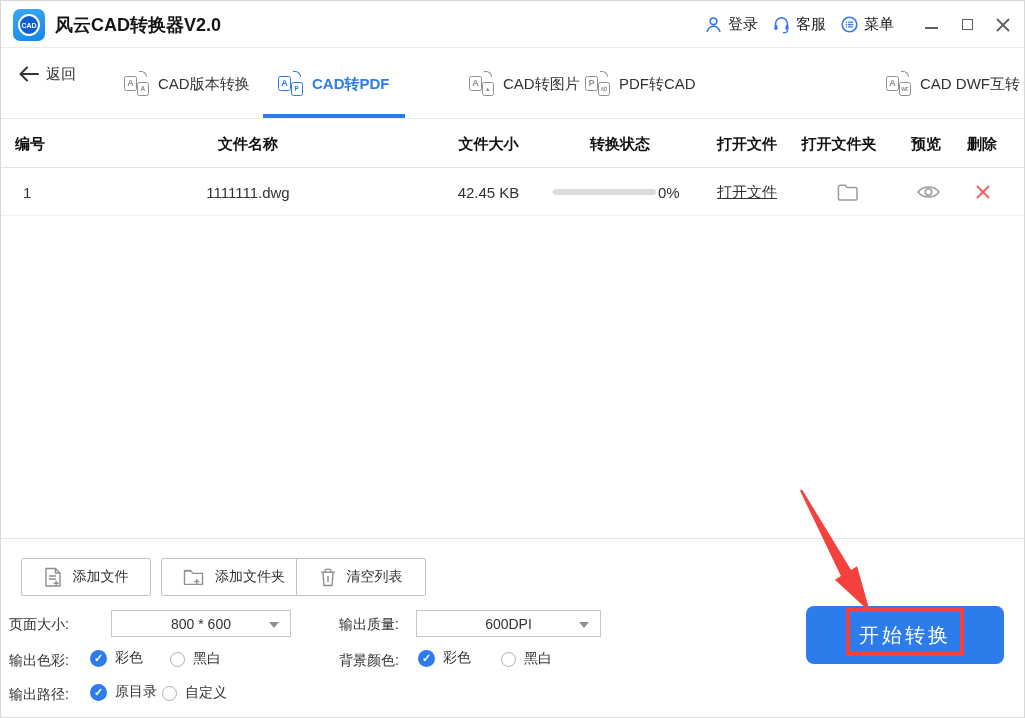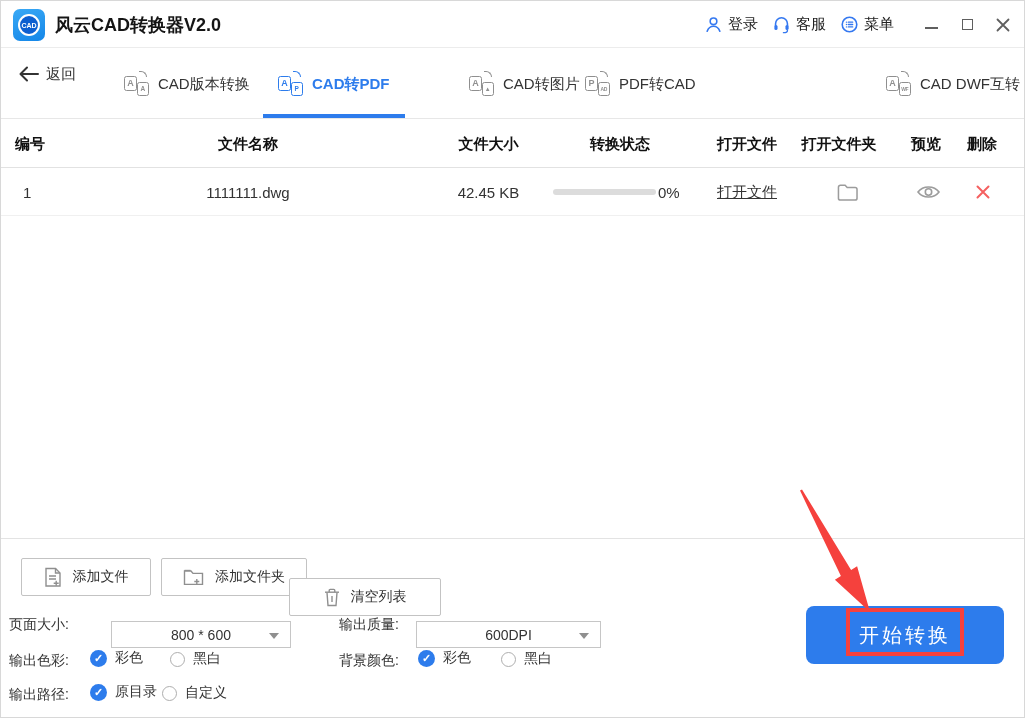--- a/index.html
+++ b/index.html
@@ -67,25 +67,25 @@
   .open-link { text-decoration:underline; color:#333; cursor:pointer; }
   .icon-btn { position:absolute; top:0; height:48px; display:flex; align-items:center; justify-content:center; cursor:pointer; }
   .c-folder-i { left:832px; width:28px; }
   .c-preview-i { left:912px; width:30px; }
   .c-delete-i { left:970px; width:24px; }
 
   
   .bottom { position:absolute; left:0; top:537px; width:100%; height:181px; border-top:1px solid #e3e3e3; background:#fff; }
   .act-btn { position:absolute; top:19px; height:38px; border:1px solid #c3c3c3; border-radius:2px; background:#fff;
              display:flex; align-items:center; justify-content:center; gap:11px; font-size:14px; color:#333; cursor:pointer; }
-  .ab1 { left:20px; width:130px; } .ab2 { left:160px; width:146px; } .ab3 { left:288px; width:152px;margin-top:20px; }
+  .ab1 { left:20px; width:130px; } .ab2 { left:160px; width:146px; } .ab3 { left:295px; width:130px; }
 
   .set-label { position:absolute; font-size:14px; color:#333; }
   .select { position:absolute; height:27px; border:1px solid #c6c6c6; background:#fff; cursor:pointer;
-            display:flex; align-items:center; justify-content:center; font-size:14px; color:#333;margin-top:11px; }
+            display:flex; align-items:center; justify-content:center; font-size:14px; color:#333; }
   .select .caret { position:absolute; right:11px; top:11px; width:0; height:0;
                    border-left:5px solid transparent; border-right:5px solid transparent; border-top:6px solid #8f8f8f; }
   .radio { position:absolute; display:flex; align-items:center; gap:8px; font-size:14px; color:#333; cursor:pointer; }
   .rdot-on { width:17px; height:17px; border-radius:50%; background:#2d7cec; color:#fff;
              display:flex; align-items:center; justify-content:center; font-size:11px; font-weight:bold; }
   .rdot-off { width:15px; height:15px; border-radius:50%; border:1px solid #aeaeae; background:#fff; }
 
   .start-btn { position:absolute; left:805px; top:67px; width:198px; height:58px; border:none; border-radius:8px;
                background:#2d7cec; color:#fff; font-size:20px; letter-spacing:3px;
                font-family:"Liberation Sans", sans-serif; cursor:pointer; }

